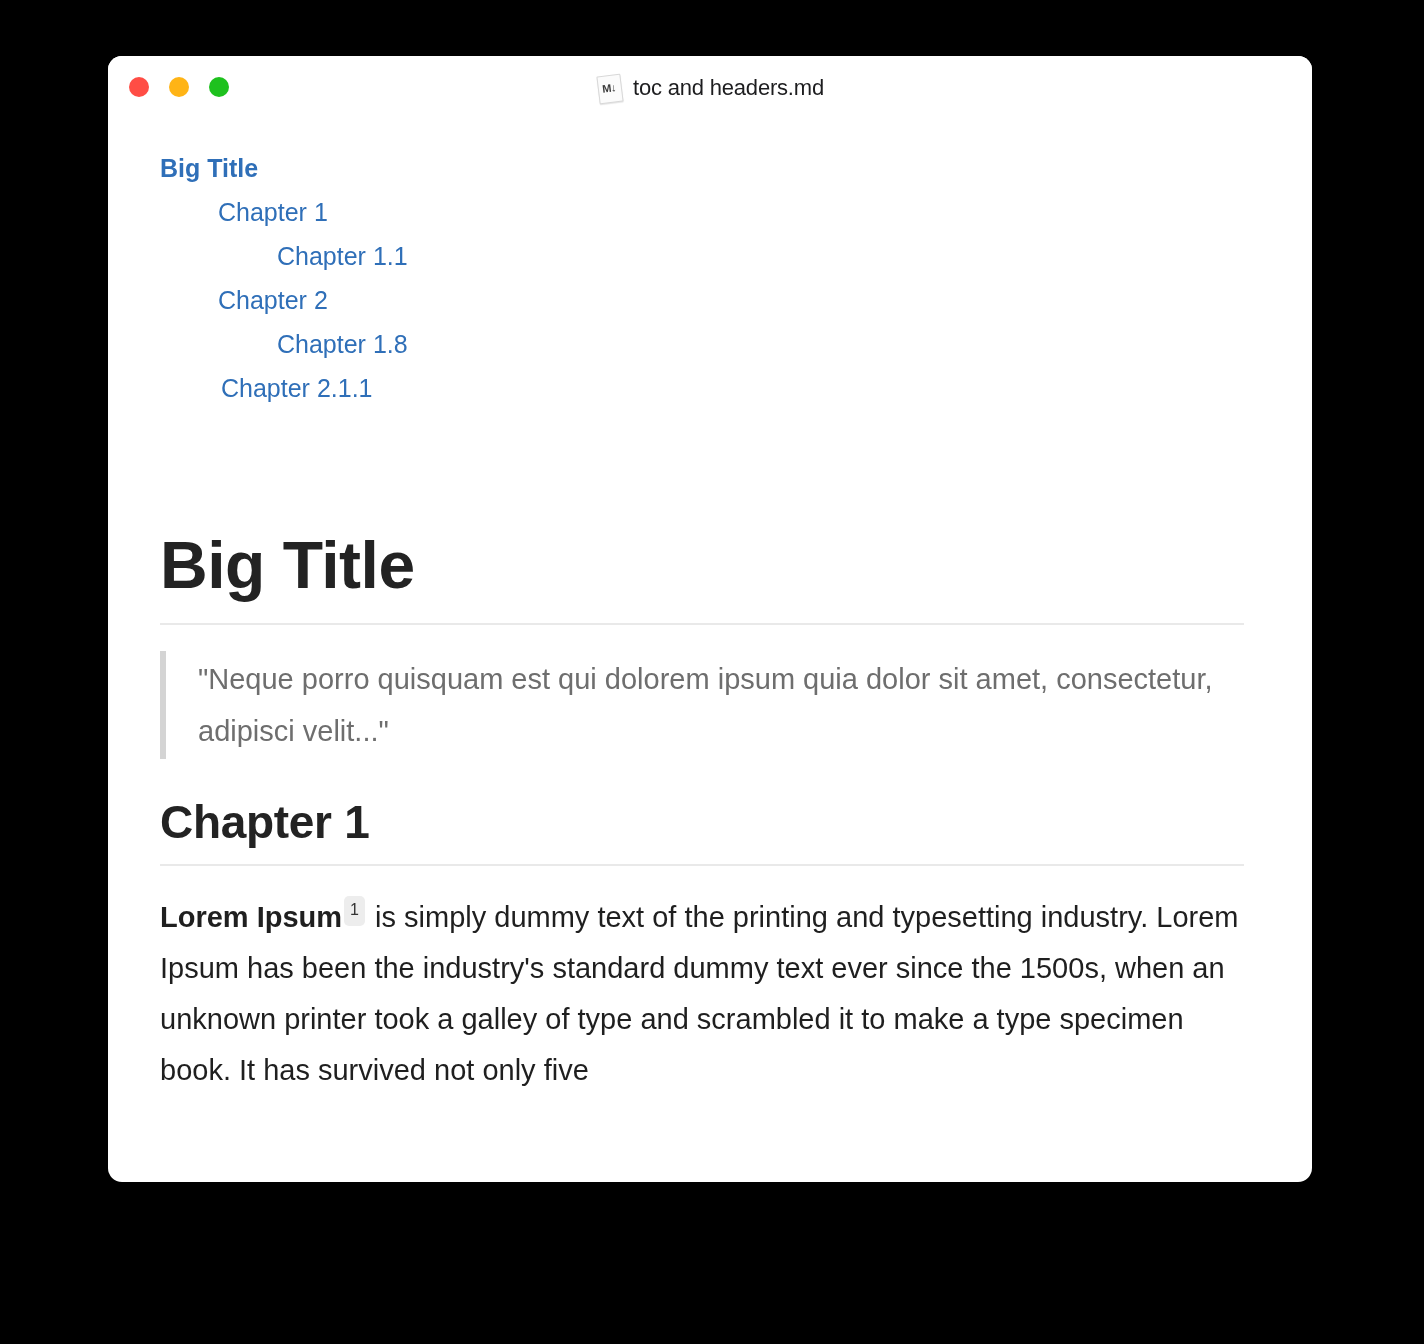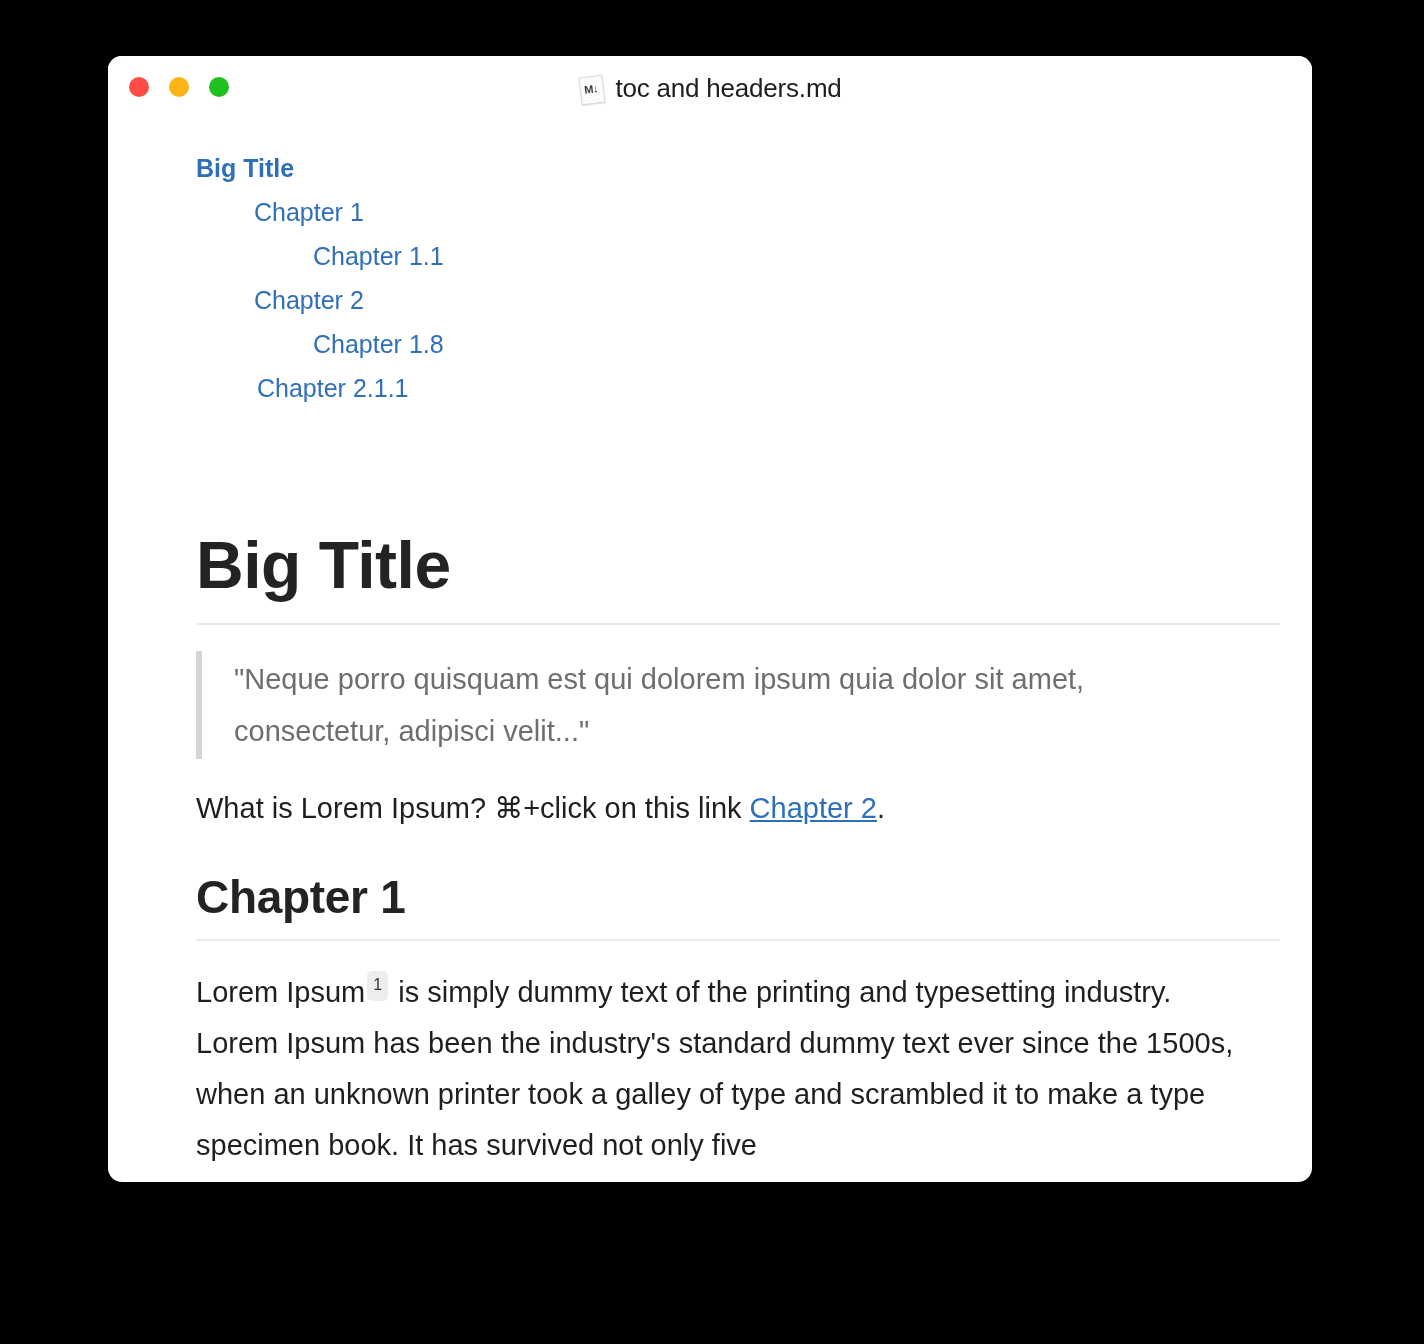--- a/index.html
+++ b/index.html
@@ -89,30 +89,30 @@
     align-items: center;
     justify-content: center;
     transform: rotate(-7deg);
     font-size: 11px;
     font-weight: bold;
     color: #3a3a3a;
     letter-spacing: -0.5px;
     font-family: "Liberation Sans", sans-serif;
   }
   .window-title {
-    font-size: 26px;
+    font-size: 22px;
     color: #1d1d1f;
     font-family: "Liberation Sans", sans-serif;
     letter-spacing: -0.2px;
   }
 
   
   .doc {
     position: relative;
-    padding: 0 64px 0 88px;
+    padding: 0 64px 0 52px;
     color: #1f1f1f;
   }
 
   
   .toc {
     padding-top: 28px;
     padding-bottom: 10px;
   }
   .toc-item {
     font-size: 25px;
@@ -179,21 +179,21 @@
     max-width: 1084px;
   }
   p.doc-p.first-body {
     margin-top: 26px;
   }
   .inline-link {
     color: #2f6fb8;
     text-decoration: underline;
   }
   .bold {
-    font-weight: normal;
+    font-weight: bold;
   }
   .footnote-ref {
     display: inline-block;
     background: #ededed;
     border-radius: 5px;
     font-size: 16px;
     line-height: 1;
     padding: 6px 6px 8px 6px;
     vertical-align: 12px;
     color: #333333;
@@ -232,21 +232,20 @@
       <a class="toc-item lvl3">Chapter 2.1.1</a>
     </nav>
 
     <div class="toc-gap"></div>
 
     <h1 class="doc-h1">Big Title</h1>
     <div class="hrule"></div>
 
     <blockquote class="blockquote">"Neque porro quisquam est qui dolorem ipsum quia dolor sit amet, consectetur, adipisci velit..."</blockquote>
 
-    <p class="doc-p"><span>What is Lorem Ipsum? ⌘+click on this link </span><a class="inline-link">Chapter 2</a><span>.</span></p>
 
     <h2 class="doc-h2">Chapter 1</h2>
     <div class="hrule"></div>
 
     <p class="doc-p first-body"><span class="bold">Lorem Ipsum</span><a class="footnote-ref">1</a><span> is simply dummy text of the printing and typesetting industry. Lorem Ipsum has been the industry's standard dummy text ever since the 1500s, when an unknown printer took a galley of type and scrambled it to make a type specimen book. It has survived not only five</span></p>
 
   </div>
 </div>
 
 </body></html>

